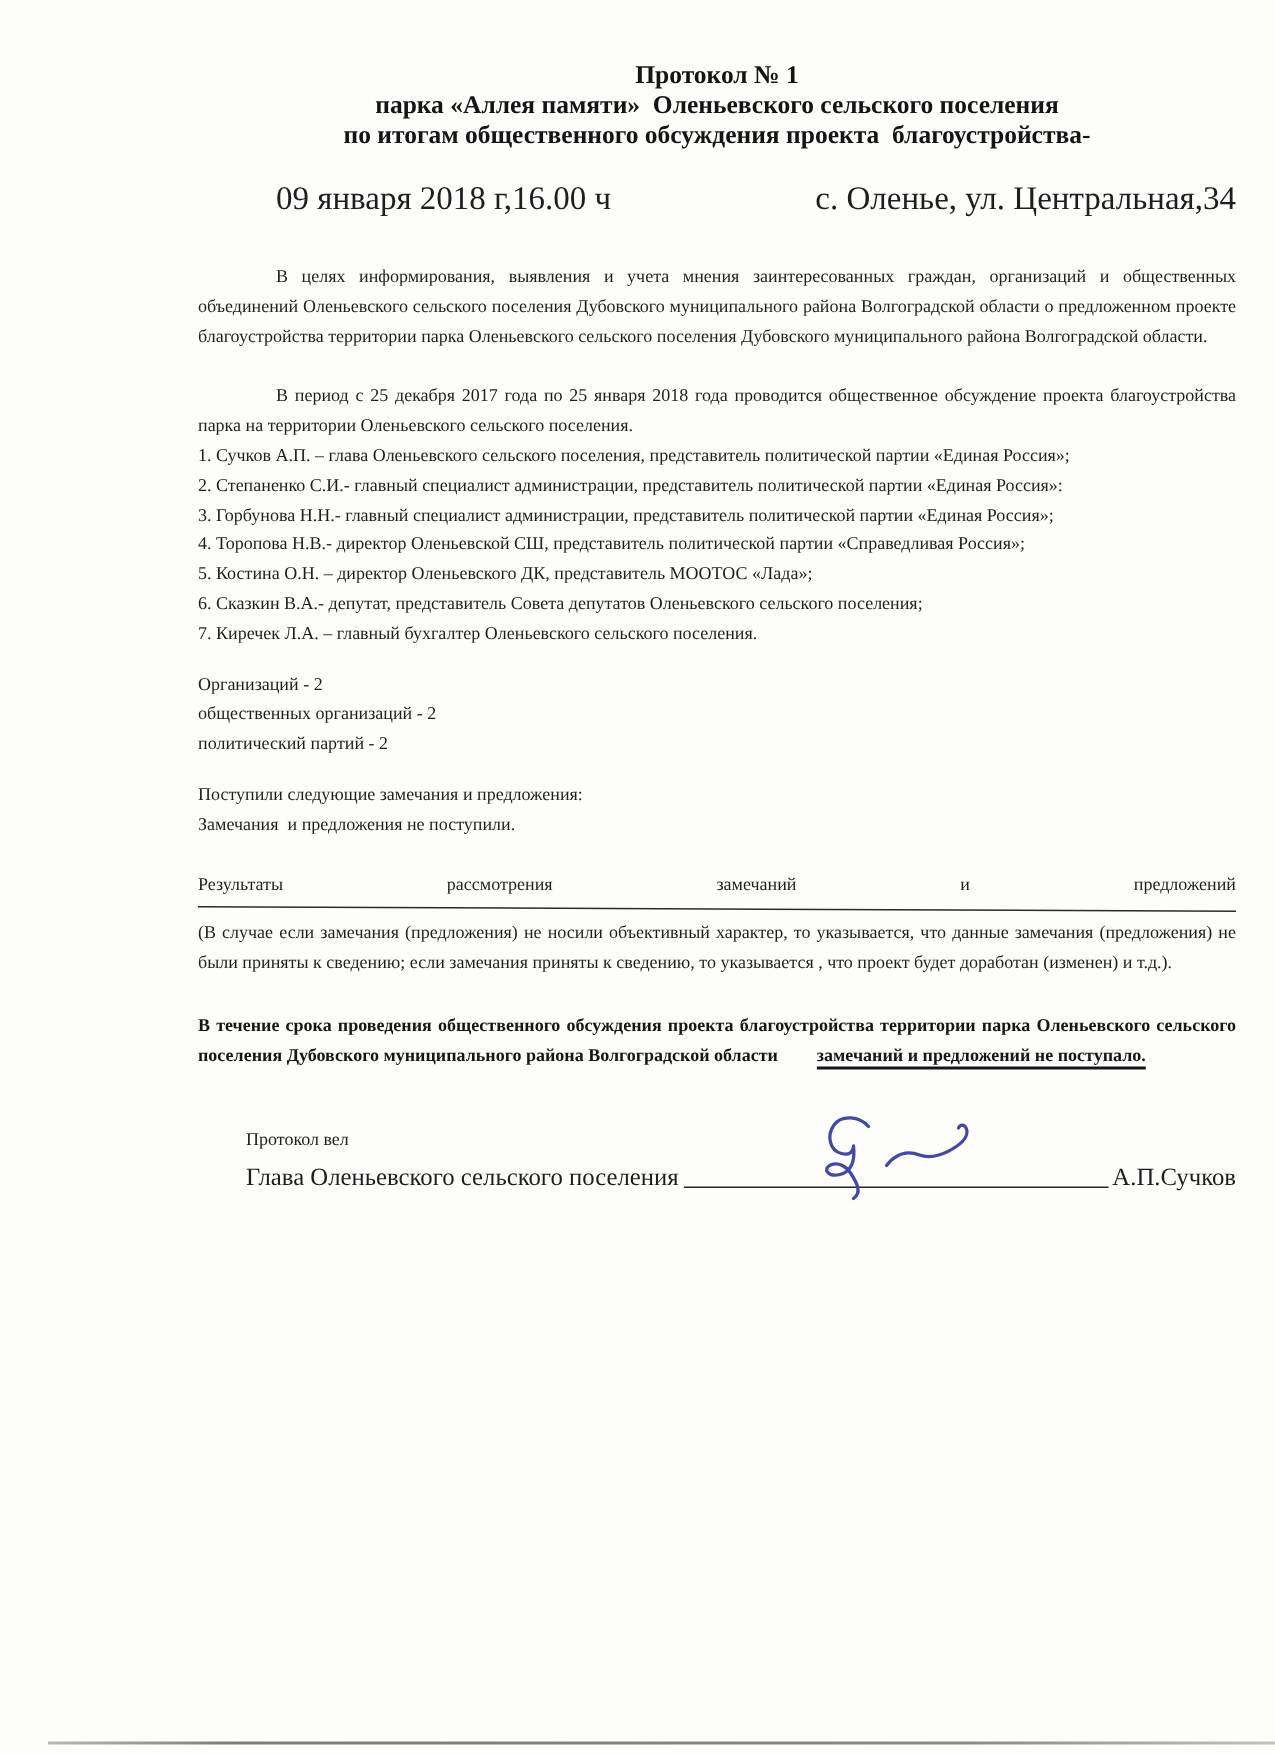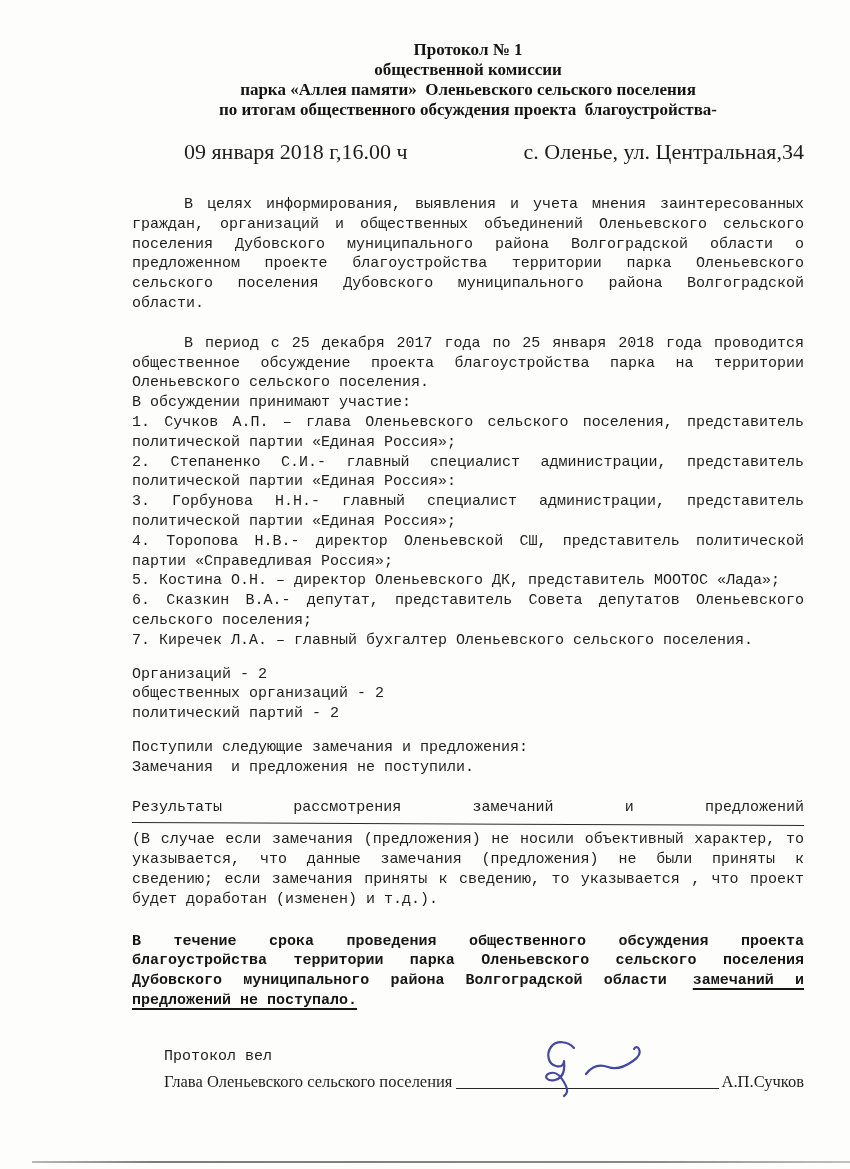--- a/index.html
+++ b/index.html
@@ -3,32 +3,32 @@
 <meta charset="utf-8">
 <style>
   html,body { margin:0; padding:0; background:#ffffff; }
   .page {
     width:850px; height:1169px;
     position:relative; overflow:hidden;
     background:#fdfdfc;
     font-family:"Liberation Serif","DejaVu Serif",serif;
     color:#1e1e1e;
   }
-  .content { padding:40px 46px 0 132px; }
+  .content { padding:40px 26px 0 132px; }
 
   .title-block { text-align:center; font-weight:700; font-size:17px; line-height:20px; color:#141414; }
   .title-line { white-space:pre-wrap; }
 
   .date-row {
     display:flex; justify-content:space-between;
     margin-top:22px; padding-left:52px;
     font-size:22px; line-height:20px;
   }
 
-  p { margin:0; font-size:15px; line-height:19.8px;font-family:Liberation Mono, monospace; }
+  p { margin:0; font-size:12px; line-height:19.8px; }
   .just { text-align:justify; }
   .ind  { text-indent:52px; }
   .pre  { white-space:pre-wrap; }
 
   .mt14 { margin-top:14px; }
   .mt20 { margin-top:20px; }
   .mt33 { margin-top:33px; }
 
   .results { text-align:justify; text-align-last:justify; margin-top:20px; }
 
@@ -60,35 +60,33 @@
   }
 </style>
 </head>
 <body>
 
 <div class="page">
   <div class="content">
 
     <div class="title-block">
       <div class="title-line">Протокол № 1</div>
-      <div class="title-line">общественной комиссии</div>
       <div class="title-line">парка «Аллея памяти»  Оленьевского сельского поселения</div>
       <div class="title-line">по итогам общественного обсуждения проекта  благоустройства-</div>
     </div>
 
     <div class="date-row">
       <span>09 января 2018 г,16.00 ч</span>
       <span>с. Оленье, ул. Центральная,34</span>
     </div>
 
     <p class="just ind mt33">В целях информирования, выявления и учета мнения заинтересованных граждан, организаций и общественных объединений Оленьевского сельского поселения Дубовского муниципального района Волгоградской области о предложенном проекте благоустройства территории парка Оленьевского сельского поселения Дубовского муниципального района Волгоградской области.</p>
 
     <p class="just ind mt20">В период с 25 декабря 2017 года по 25 января 2018  года проводится общественное обсуждение проекта  благоустройства парка на территории Оленьевского сельского поселения.</p>
 
-    <p class="just">В обсуждении принимают участие:</p>
 
     <p class="just">1. Сучков А.П. – глава Оленьевского сельского поселения, представитель политической партии «Единая Россия»;</p>
     <p class="just">2. Степаненко С.И.- главный специалист администрации, представитель политической партии «Единая Россия»:</p>
     <p class="just">3. Горбунова Н.Н.- главный специалист администрации, представитель политической партии «Единая Россия»;</p>
     <p class="just">4. Торопова Н.В.- директор Оленьевской СШ, представитель политической партии «Справедливая Россия»;</p>
     <p class="just">5. Костина О.Н. – директор Оленьевского ДК, представитель МООТОС «Лада»;</p>
     <p class="just">6. Сказкин В.А.- депутат, представитель Совета депутатов Оленьевского сельского поселения;</p>
     <p class="just">7. Киречек Л.А. – главный бухгалтер Оленьевского сельского поселения.</p>
 
     <div class="mt14">

